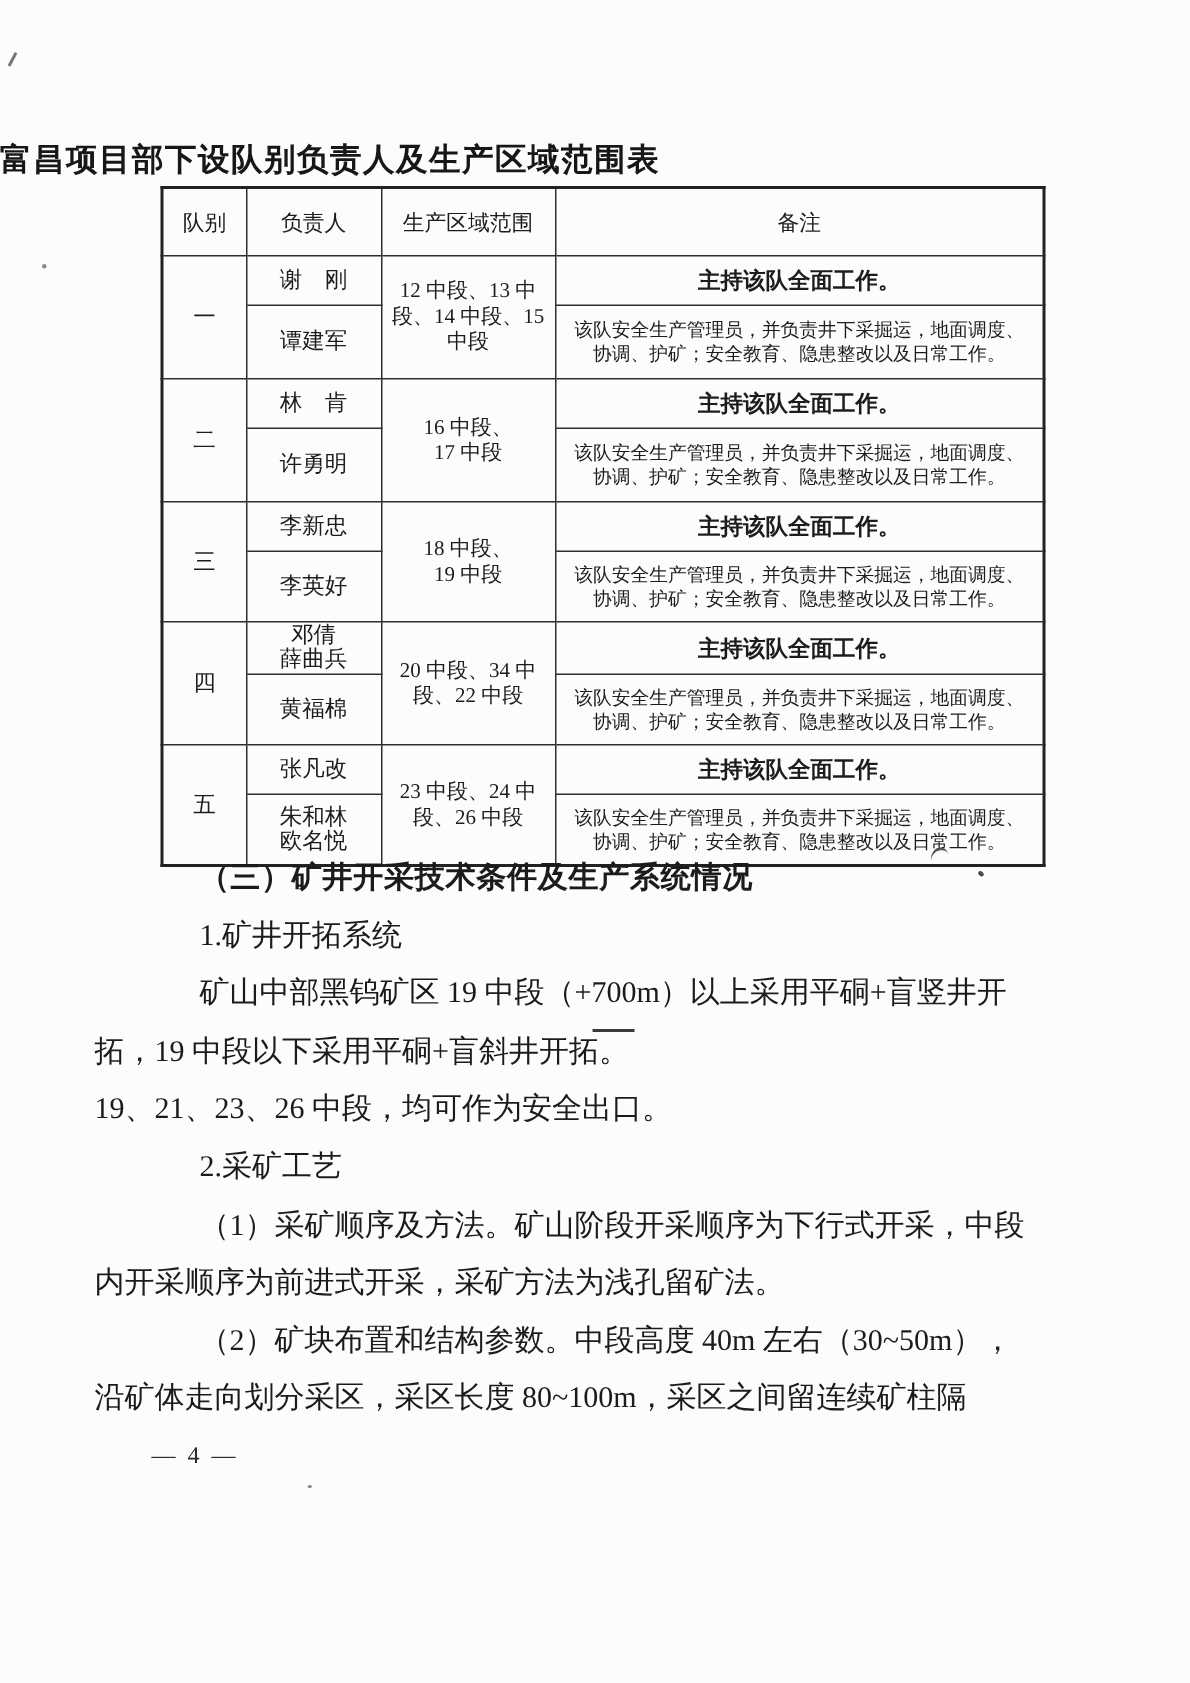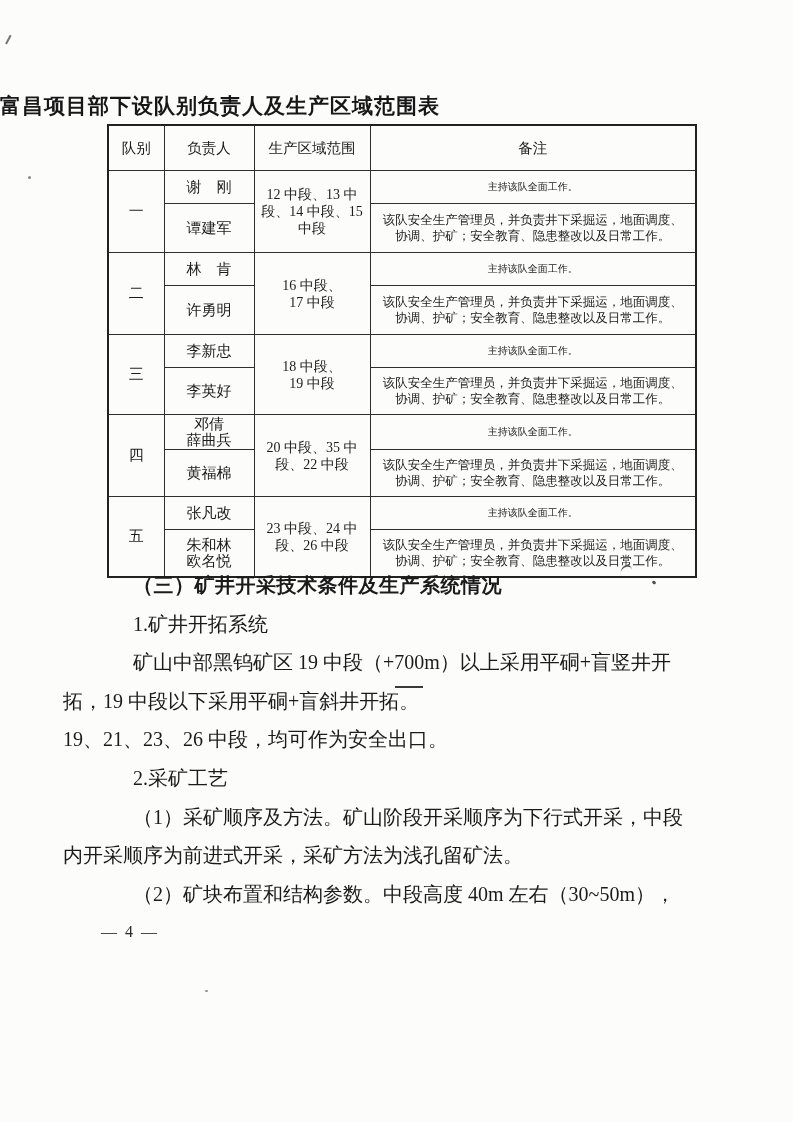--- a/index.html
+++ b/index.html
@@ -30,21 +30,21 @@
     vertical-align:middle;
     text-align:center;
     color:#1c1c1c;
     overflow:hidden;
   }
   tr.hdr td{height:42px;font-size:14.5px;}
   td.team{font-size:15px;width:56px;}
   td.name{font-size:15px;width:90px;}
   td.name .nline{line-height:16px;}
   td.area{font-size:14px;width:116px;line-height:17px;}
-  td.duty{font-size:10px;text-align:left;padding-left:7px;}
+  td.duty{font-size:15px;text-align:left;padding-left:7px;font-weight:bold;}
   td.safety{font-size:12.5px;text-align:left;padding-left:7px;line-height:16.5px;}
   tr.r1 td{height:30px;margin-left:48px;}
   tr.r2 td{height:46px;}
   tr.r2s td{height:44px;}
 
   
   .bodytext{
     position:absolute;left:63px;top:566px;width:670px;
     font-size:20px;color:#1b1b1b;
   }
@@ -148,21 +148,21 @@
         </td>
       </tr>
 
       <tr class="r1">
         <td class="team" rowspan="2">四</td>
         <td class="name">
           <div class="nline">邓倩</div>
           <div class="nline">薛曲兵</div>
         </td>
         <td class="area" rowspan="2">
-          <div>20 中段、35 中</div>
+          <div>20 中段、34 中</div>
           <div>段、22 中段</div>
         </td>
         <td class="duty">主持该队全面工作。</td>
       </tr>
       <tr class="r2s">
         <td class="name">
           <div class="nline">黄福棉</div>
         </td>
         <td class="safety">
           <div>该队安全生产管理员，并负责井下采掘运，地面调度、</div>
@@ -197,20 +197,21 @@
   <div class="bodytext">
     <div class="bline indent bold">（三）矿井开采技术条件及生产系统情况</div>
     <div class="bline indent">1.矿井开拓系统</div>
     <div class="bline indent">矿山中部黑钨矿区 19 中段（+700m）以上采用平硐+盲竖井开</div>
     <div class="bline">拓，19 中段以下采用平硐+盲斜井开拓。</div>
     <div class="bline">19、21、23、26 中段，均可作为安全出口。</div>
     <div class="bline indent">2.采矿工艺</div>
     <div class="bline indent">（1）采矿顺序及方法。矿山阶段开采顺序为下行式开采，中段</div>
     <div class="bline">内开采顺序为前进式开采，采矿方法为浅孔留矿法。</div>
     <div class="bline indent">（2）矿块布置和结构参数。中段高度 40m 左右（30~50m），</div>
+    <div class="bline">沿矿体走向划分采区，采区长度 80~100m，采区之间留连续矿柱隔</div>
     <div class="footer-line">— 4 —</div>
   </div>
 
   <div class="art art-tick1"></div>
   <div class="art art-dot2"></div>
   <div class="art art-curl"></div>
   <div class="art art-dot"></div>
   <div class="art art-underline"></div>
   <div class="art art-dot3"></div>
 

